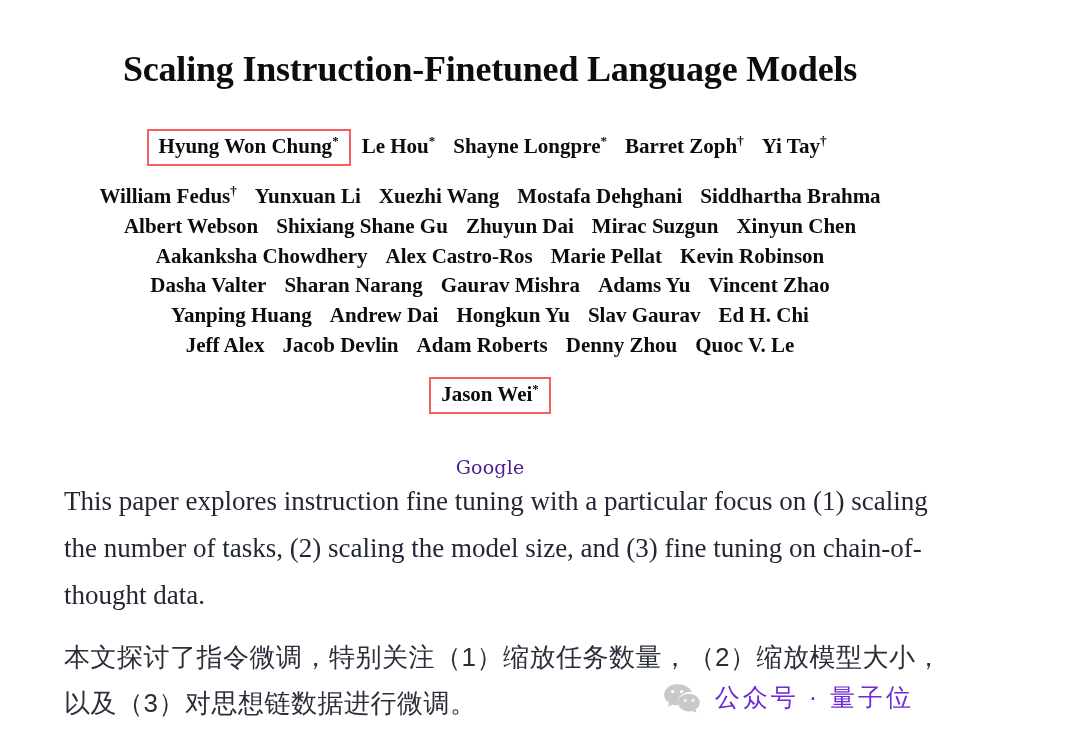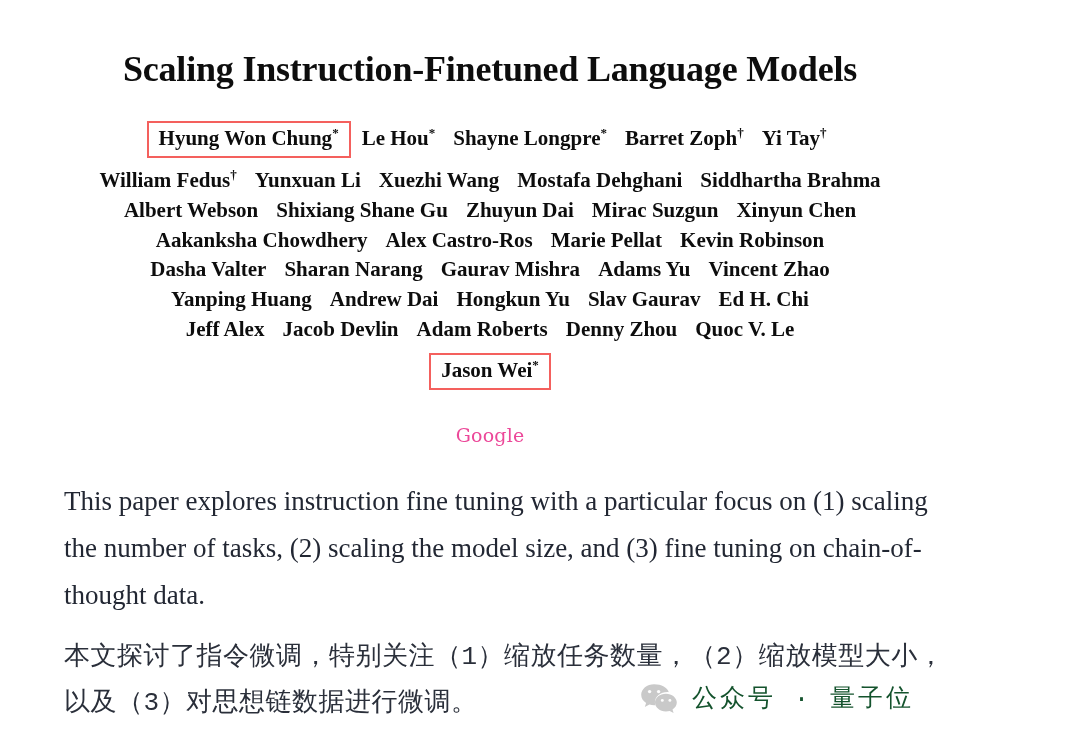--- a/index.html
+++ b/index.html
@@ -59,31 +59,31 @@
   }
   .author-name sup {
     font-size: 0.62em;
     vertical-align: super;
     line-height: 0;
     font-weight: bold;
   }
   .author-name.highlighted {
     border: 2px solid #f4605d;
     padding: 1px 10px 2px 10px;
-    margin: 8px 2px;
+    margin: 16px 2px;
     box-sizing: border-box;
   }
 
   .affiliation {
     text-align: center;
     margin-top: 26px;
     font-family: "DejaVu Serif", "Liberation Serif", serif;
     font-size: 19px;
     font-weight: normal;
-    color: #ec4899;
+    color: #4c1d95;
     letter-spacing: 0.2px;
   }
 
   
   .body-region {
     position: absolute;
     left: 64px;
     right: 22px;
     top: 478px;
   }
@@ -94,21 +94,21 @@
     line-height: 47px;
     color: #1f2430;
     text-align: left;
   }
   p.para-en {
     font-family: "Liberation Serif", "DejaVu Serif", serif;
     color: #222733;
   }
   p.para-zh {
     margin-top: 15px;
-    font-family: Liberation Mono, monospace;
+    font-family: Liberation Sans, sans-serif;
     font-size: 26px;
     line-height: 46px;
     color: #2a2f3a;
     letter-spacing: 0.5px;
   }
 
   
   .watermark {
     position: absolute;
     right: 66px;
@@ -117,23 +117,23 @@
     align-items: center;
     gap: 14px;
     user-select: none;
   }
   .wm-icon {
     width: 38px;
     height: 30px;
     display: block;
   }
   .wm-text {
-    font-family: Liberation Mono, monospace;
+    font-family: Liberation Sans, sans-serif;
     font-size: 25px;
-    color: #14532d;
+    color: #6d28d9;
     letter-spacing: 3px;
     white-space: nowrap;
     text-align: right;
   }
 </style>
 </head>
 <body>
 
 <div class="page">
 

